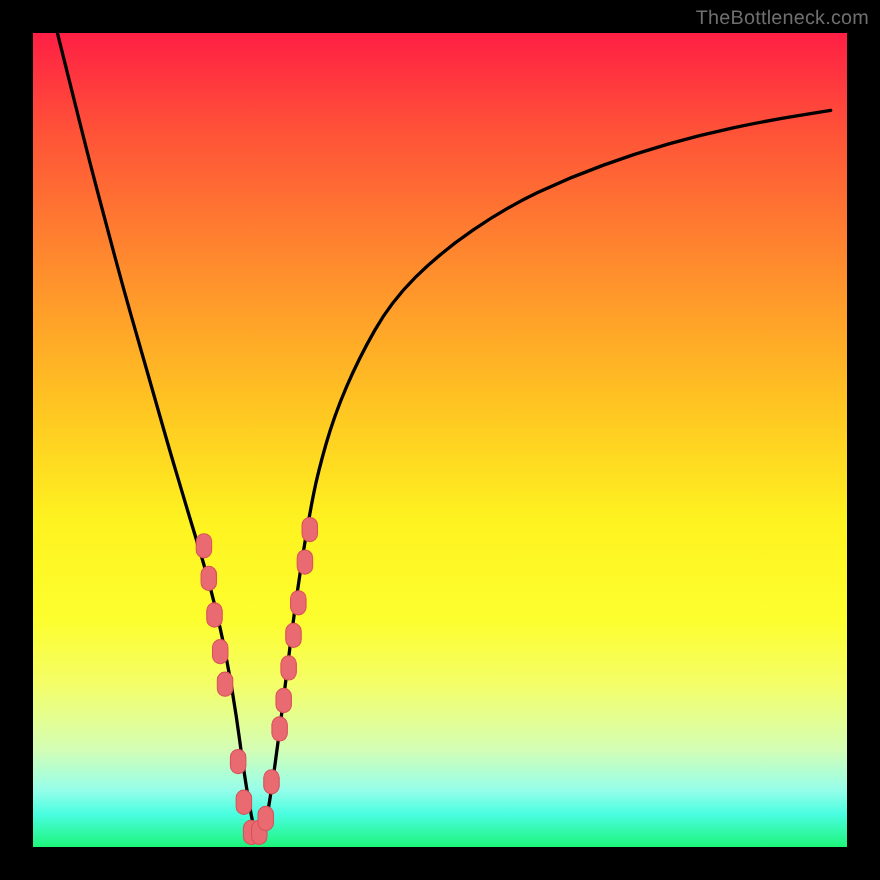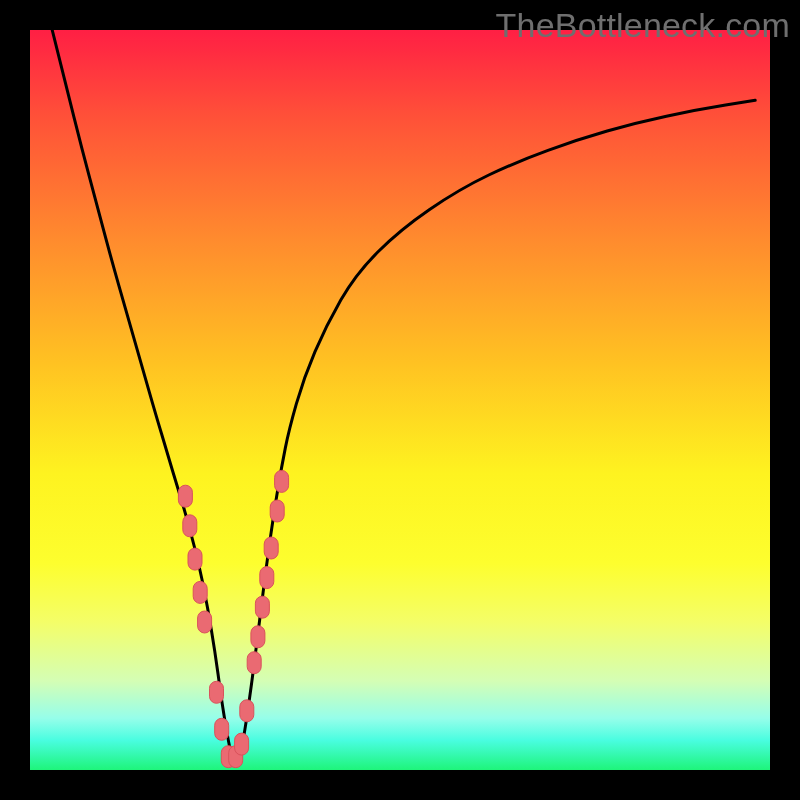--- a/index.html
+++ b/index.html
@@ -37,21 +37,21 @@
       #96feea 93%,
       #49fde0 96%,
       #1ef57a 100%
     );
   }
   .watermark {
     position: absolute;
     top: 6px;
     right: 10px;
     color: #6f6f6f;
-    font-size: 34px;
+    font-size: 18px;
     font-weight: 400;
     letter-spacing: 0.2px;
     user-select: none;
   }
   svg.overlay {
     position: absolute;
     left: 30px;
     top: 30px;
     width: 740px;
     height: 740px;

